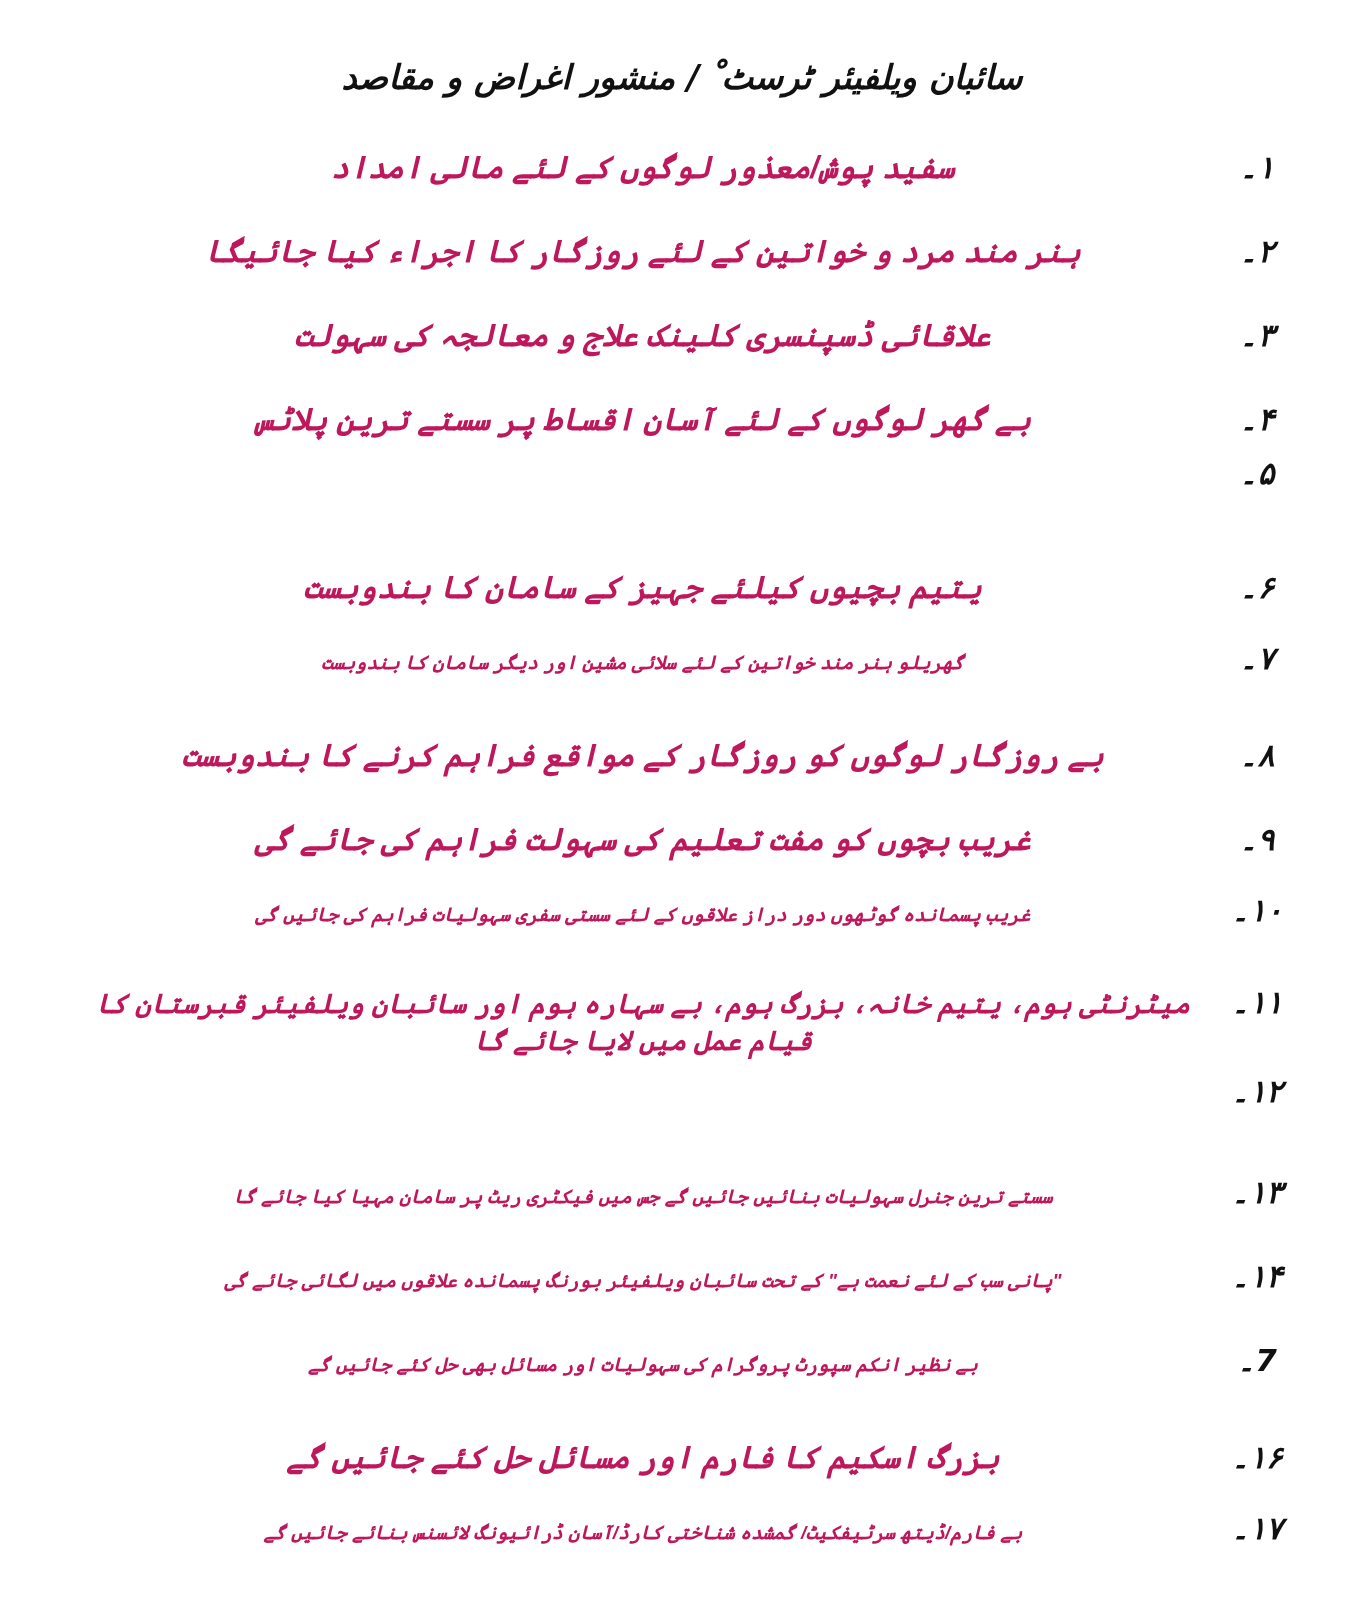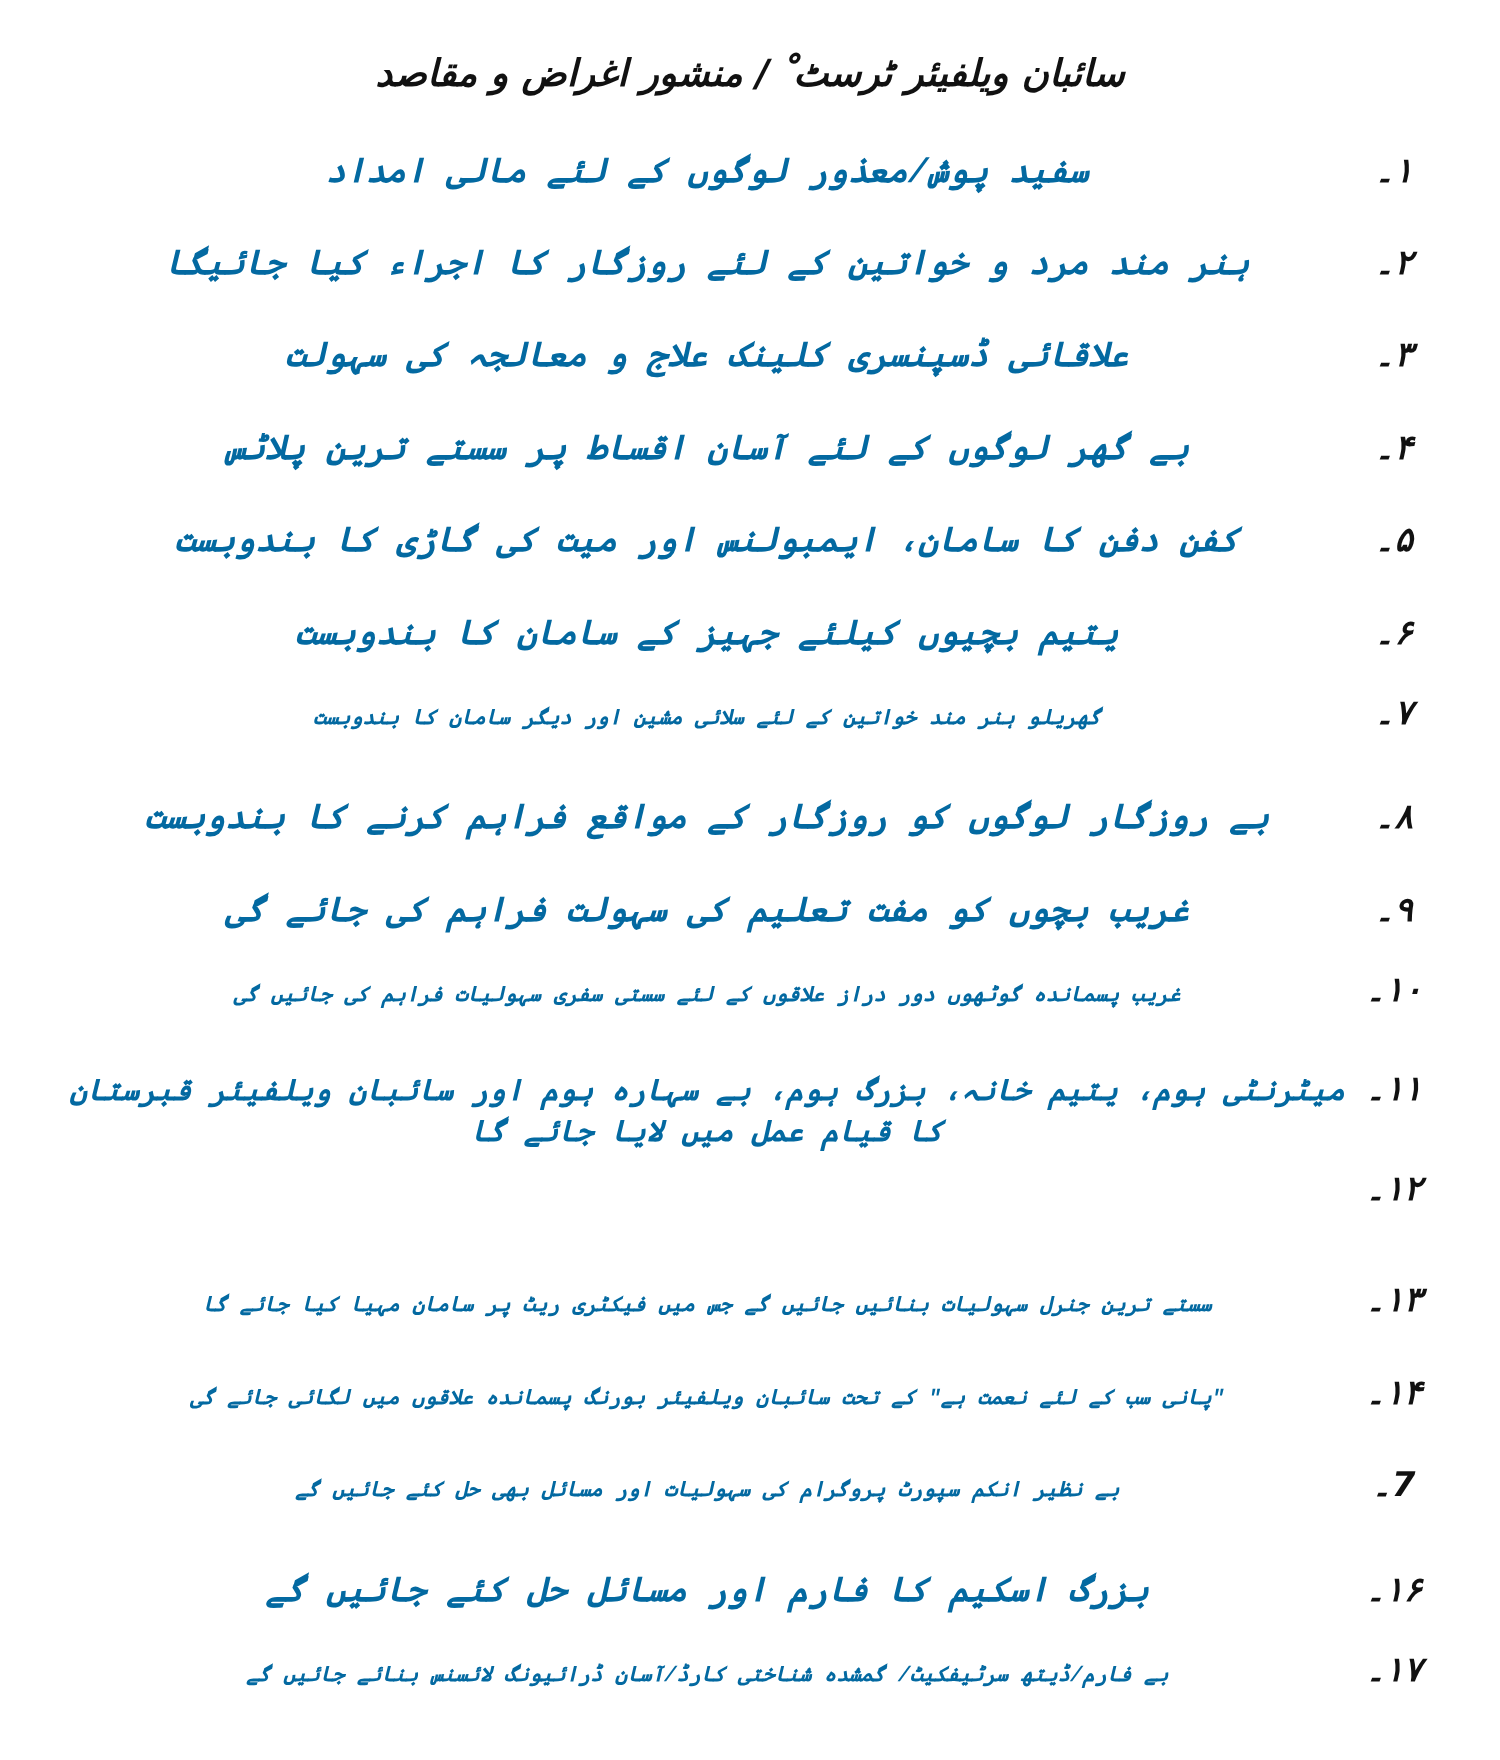--- a/index.html
+++ b/index.html
@@ -16,21 +16,21 @@
     font-family: "DejaVu Sans", sans-serif;
     color: #111111;
   }
 
   .page {
     position: relative;
     width: 1364px;
     height: 1600px;
     background: #ffffff;
     box-sizing: border-box;
-    padding: 0;
+    padding: 10px;
     direction: rtl;
   }
 
   
   .doc-title {
     text-align: center;
     font-family: "DejaVu Sans", "Liberation Sans", sans-serif;
     font-size: 34px;
     font-weight: 700;
     font-style: italic;
@@ -74,25 +74,25 @@
     color: #111111;
     line-height: 1.35;
     white-space: nowrap;
     direction: rtl;
     unicode-bidi: isolate;
   }
 
   .item-text {
     flex: 1 1 auto;
     text-align: center;
-    font-family: Liberation Mono, monospace;
+    font-family: Liberation Sans, sans-serif;
     font-size: 31px;
     font-weight: 700;
     font-style: italic;
-    color: #0369a1;
+    color: #be185d;
     line-height: 1.4;
     direction: rtl;
     unicode-bidi: plaintext;
     padding-left: 4px;
     padding-right: 4px;
     margin-top: 29px;
   }
 
   
   .objective-row.long .item-text { font-size: 19px; }
@@ -118,21 +118,20 @@
       <li class="objective-row">
         <span class="item-number">۳۔</span>
         <span class="item-text">علاقائی ڈسپنسری کلینک علاج و معالجہ کی سہولت</span>
       </li>
       <li class="objective-row">
         <span class="item-number">۴۔</span>
         <span class="item-text">بے گھر لوگوں کے لئے   آسان اقساط پر سستے ترین پلاٹس</span>
       </li>
       <li class="objective-row">
         <span class="item-number">۵۔</span>
-        <span class="item-text">کفن دفن کا سامان، ایمبولنس اور میت کی گاڑی کا بندوبست</span>
       </li>
       <li class="objective-row">
         <span class="item-number">۶۔</span>
         <span class="item-text">یتیم بچیوں کیلئے جہیز کے سامان کا بندوبست</span>
       </li>
       <li class="objective-row long">
         <span class="item-number">۷۔</span>
         <span class="item-text">گھریلو ہنر مند خواتین کے لئے سلائی مشین اور دیگر سامان کا بندوبست</span>
       </li>
       <li class="objective-row">

